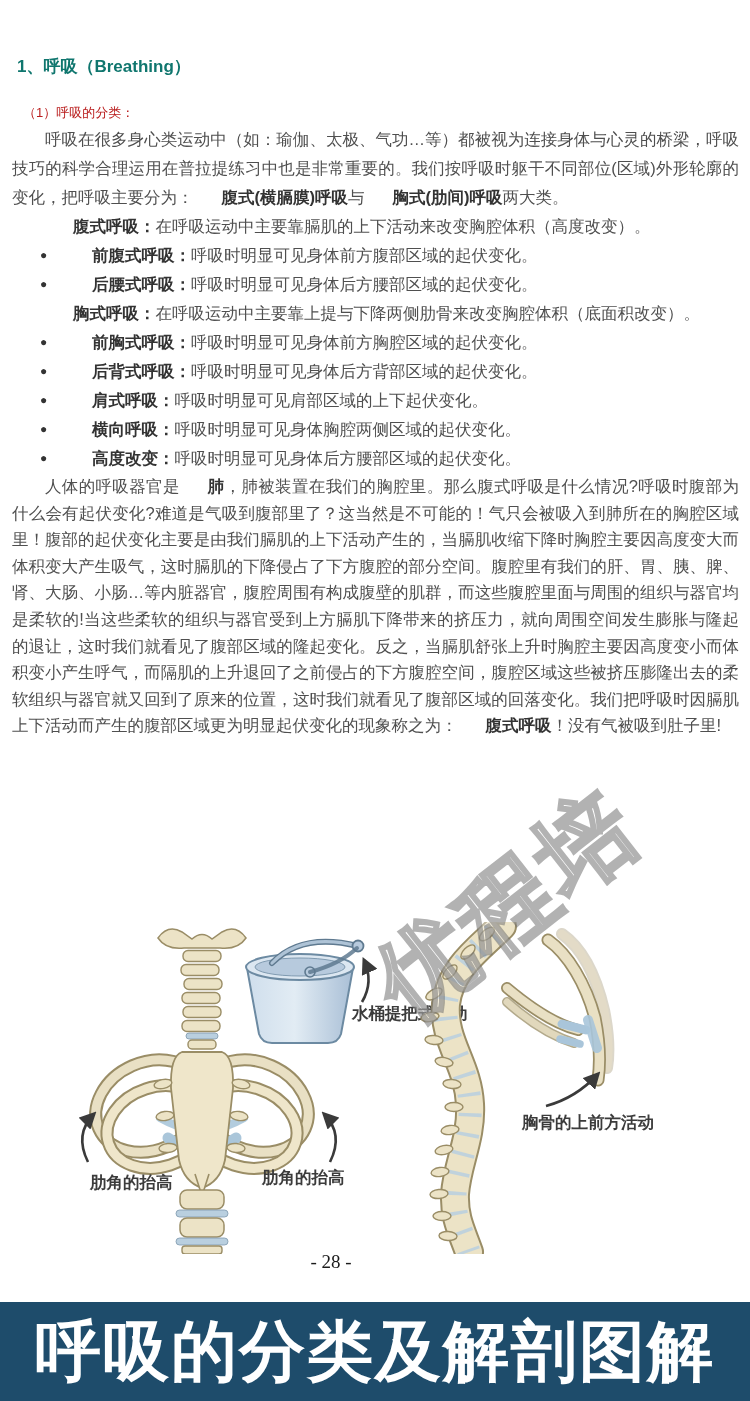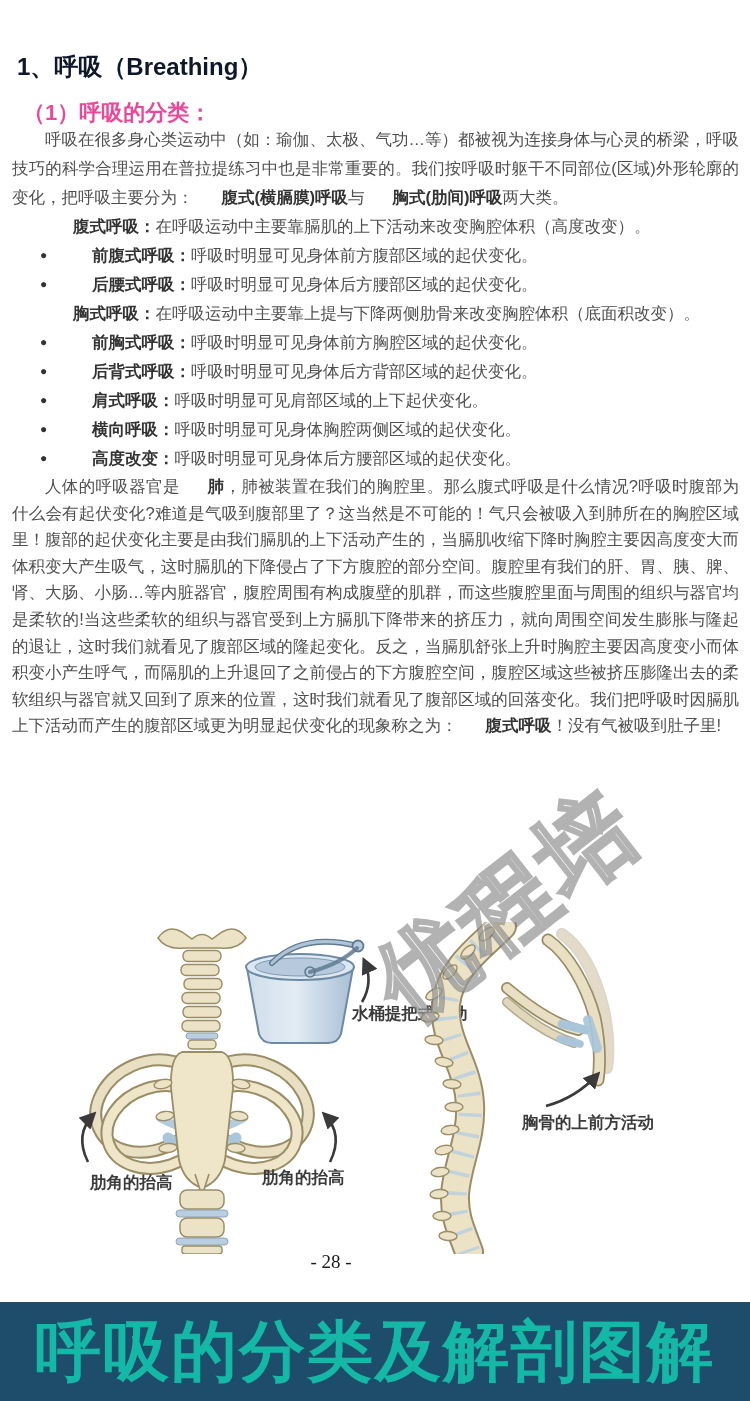--- a/index.html
+++ b/index.html
@@ -8,22 +8,22 @@
     font-family:"Liberation Sans","DejaVu Sans",sans-serif;
     -webkit-font-smoothing:antialiased;
   }
   .content{
     position:absolute;top:0;left:0;width:750px;box-sizing:border-box;
     padding:30px 11px 0 12px;
     font-size:16.5px;line-height:29px;color:#4f4f4f;text-align:justify;
   }
   .content p{margin:0;}
   .b{font-weight:bold;color:#333333;padding-left:28px;}
-  .h-section{margin:25px 0 0 5px;font-size:24px;line-height:24px;font-weight:bold;color:#0f172a;}
-  .h-subsection{margin:22px 0 0 11px;font-size:22px;line-height:24px;font-weight:bold;color:#ec4899;}
+  .h-section{margin:25px 0 0 5px;font-size:17px;line-height:24px;font-weight:bold;color:#0f766e;}
+  .h-subsection{margin:22px 0 0 11px;font-size:13px;line-height:24px;font-weight:normal;color:#b91c1c;}
   .p-classification{margin-top:23px;text-indent:2em;}
   .p-lead-abd{margin-top:26px;text-indent:2em;}
   .p-lead-chest{margin-top:18px;text-indent:2em;}
   .p-anatomy{margin-top:24px;text-indent:2em;line-height:26.6px;}
   .list{margin:0;}
   .li{position:relative;padding-left:52px;line-height:29px;}
   .bullet{position:absolute;left:28px;top:0;font-size:12px;color:#333;}
   .figure{position:absolute;top:922px;left:10px;}
   .svglabel{font-size:16.5px;font-weight:bold;fill:#3b3b3b;}
   .watermark{
@@ -35,21 +35,21 @@
   }
   .page-number{
     position:absolute;top:1251px;left:0;width:662px;text-align:center;
     font-family:"Liberation Serif","DejaVu Serif",serif;font-size:19px;color:#1b1b1b;
   }
   .banner{
     position:absolute;top:1302px;left:0;width:750px;height:99px;
     background:#1e4c6b;display:flex;align-items:center;justify-content:center;
   }
   .banner-title{
-    font-size:66px;font-weight:bold;letter-spacing:2px;color:#14b8a6;white-space:nowrap;
+    font-size:66px;font-weight:bold;letter-spacing:2px;color:#ffffff;white-space:nowrap;
   }
 </style>
 </head>
 <body>
 
 <div class="content">
 
   <div class="h-section">1、呼吸（Breathing）</div>
   <div class="h-subsection">（1）呼吸的分类：</div>
 

